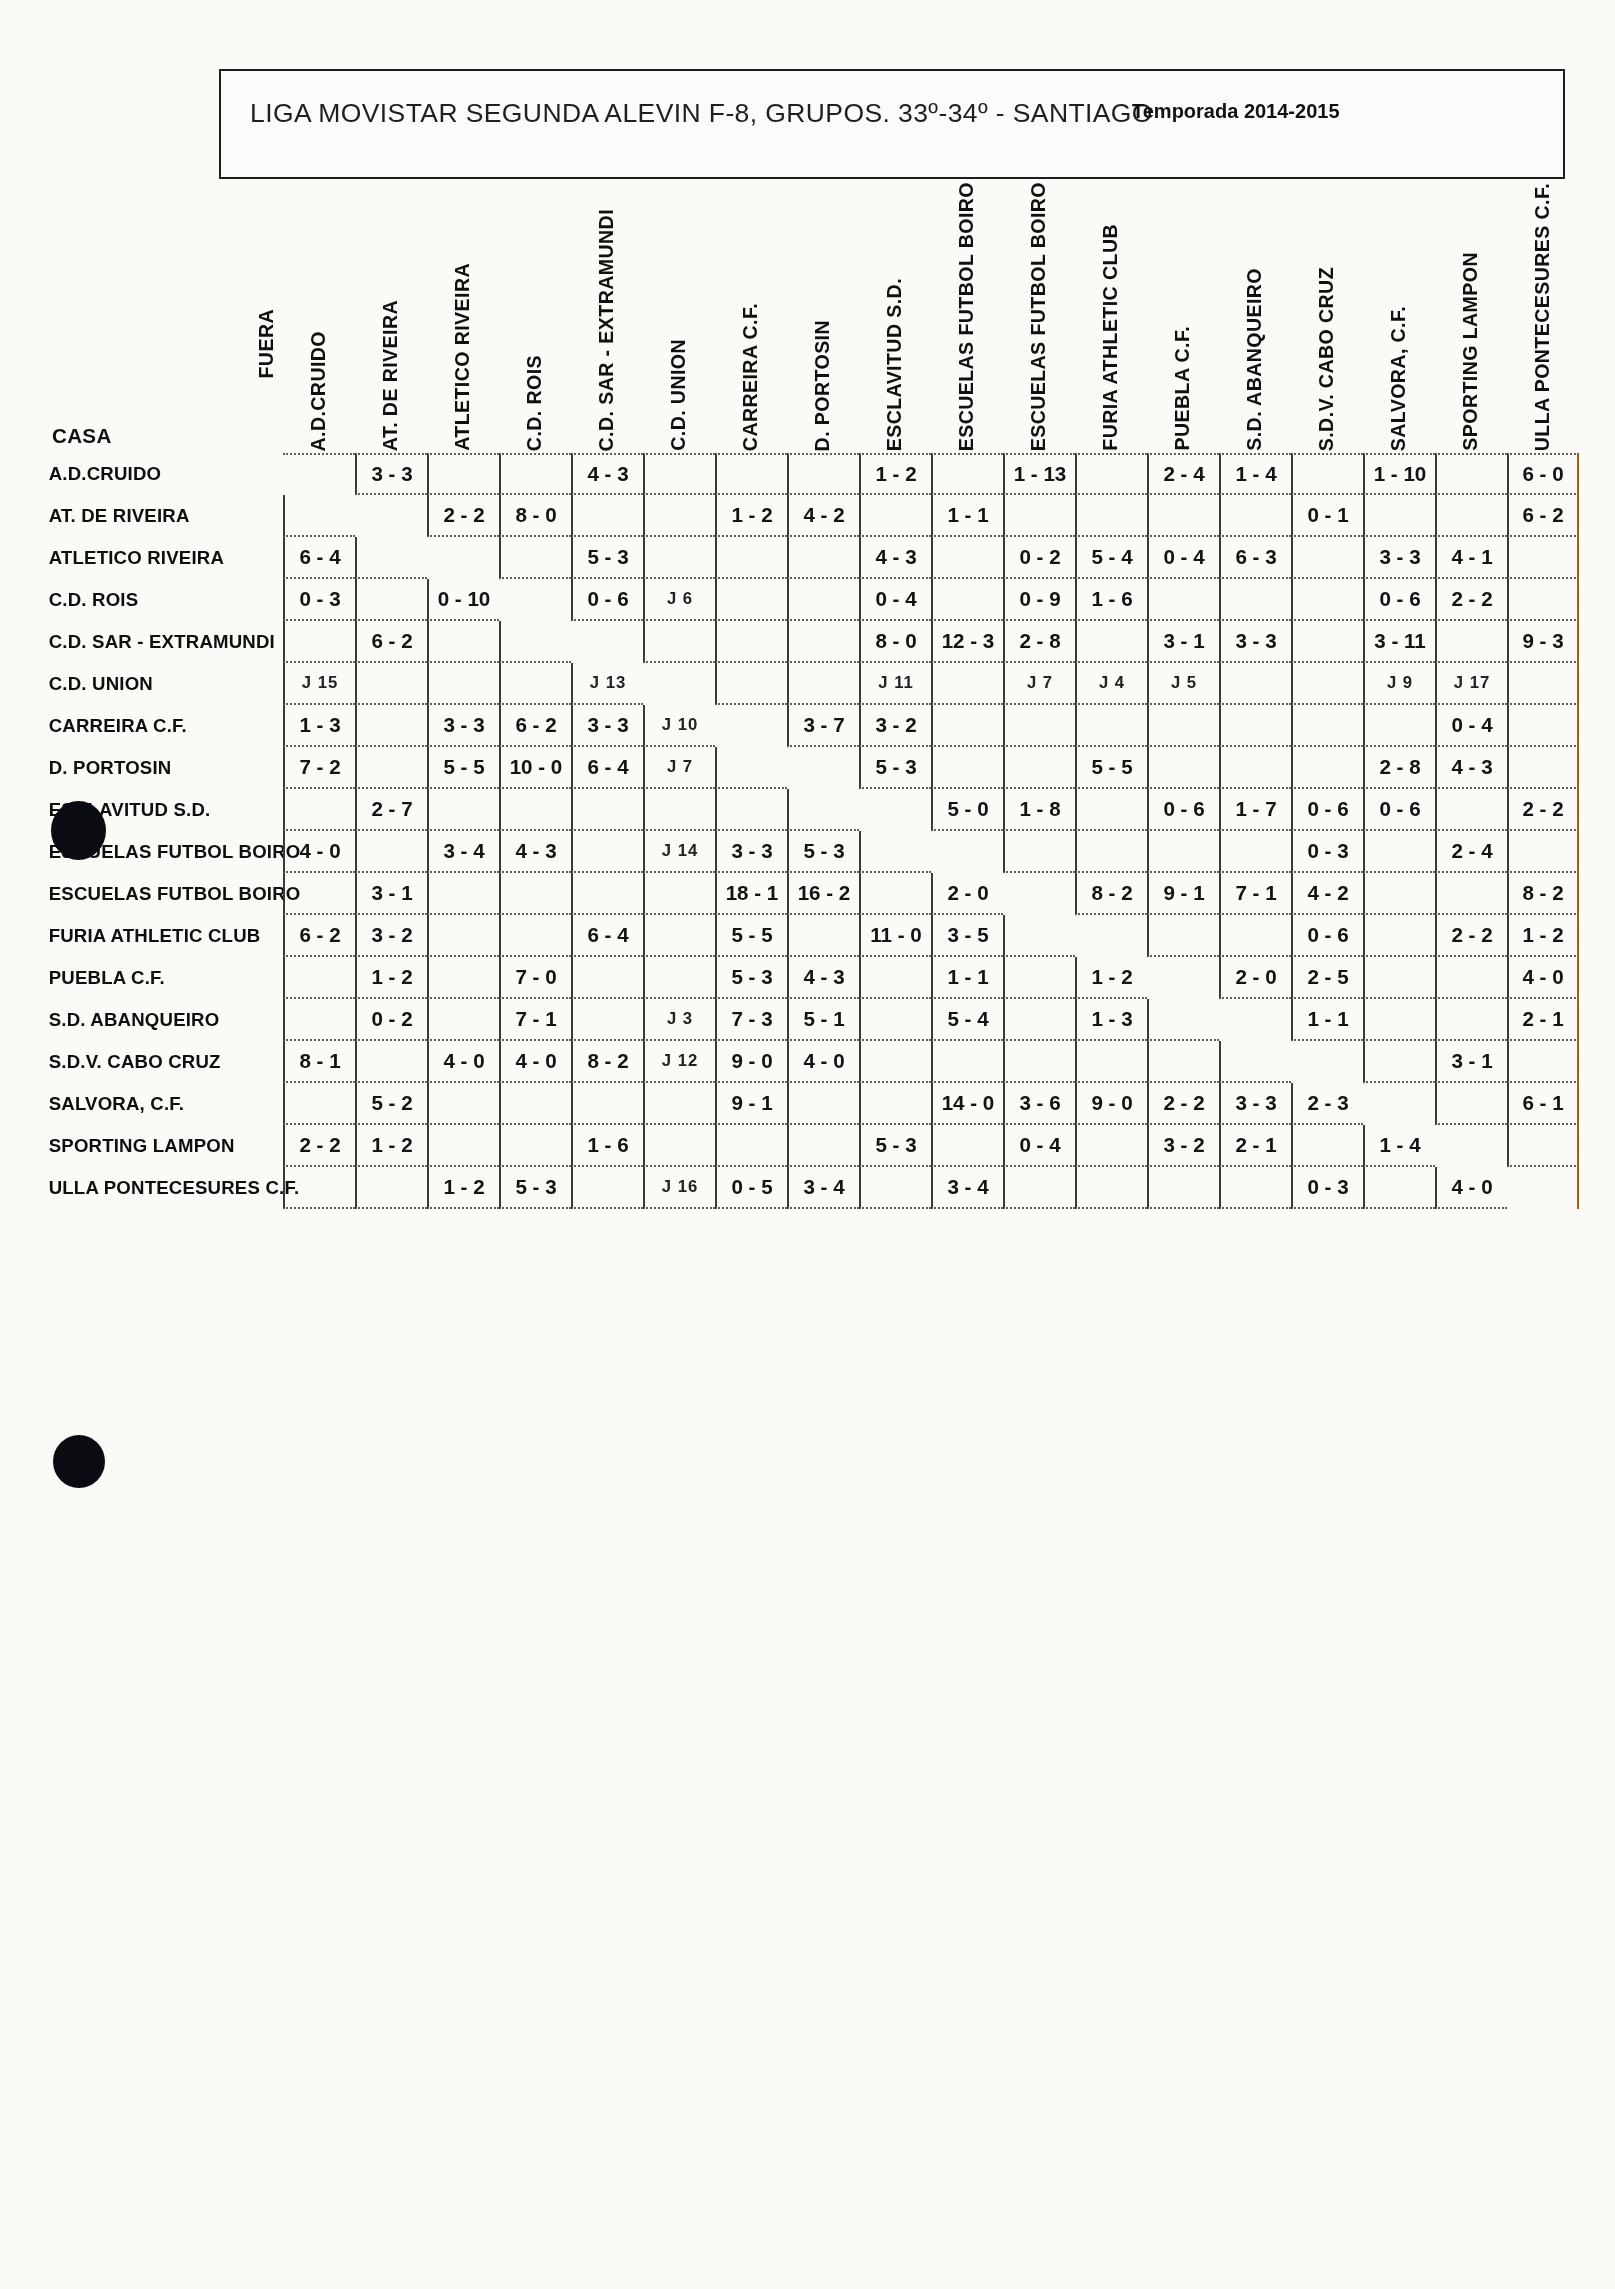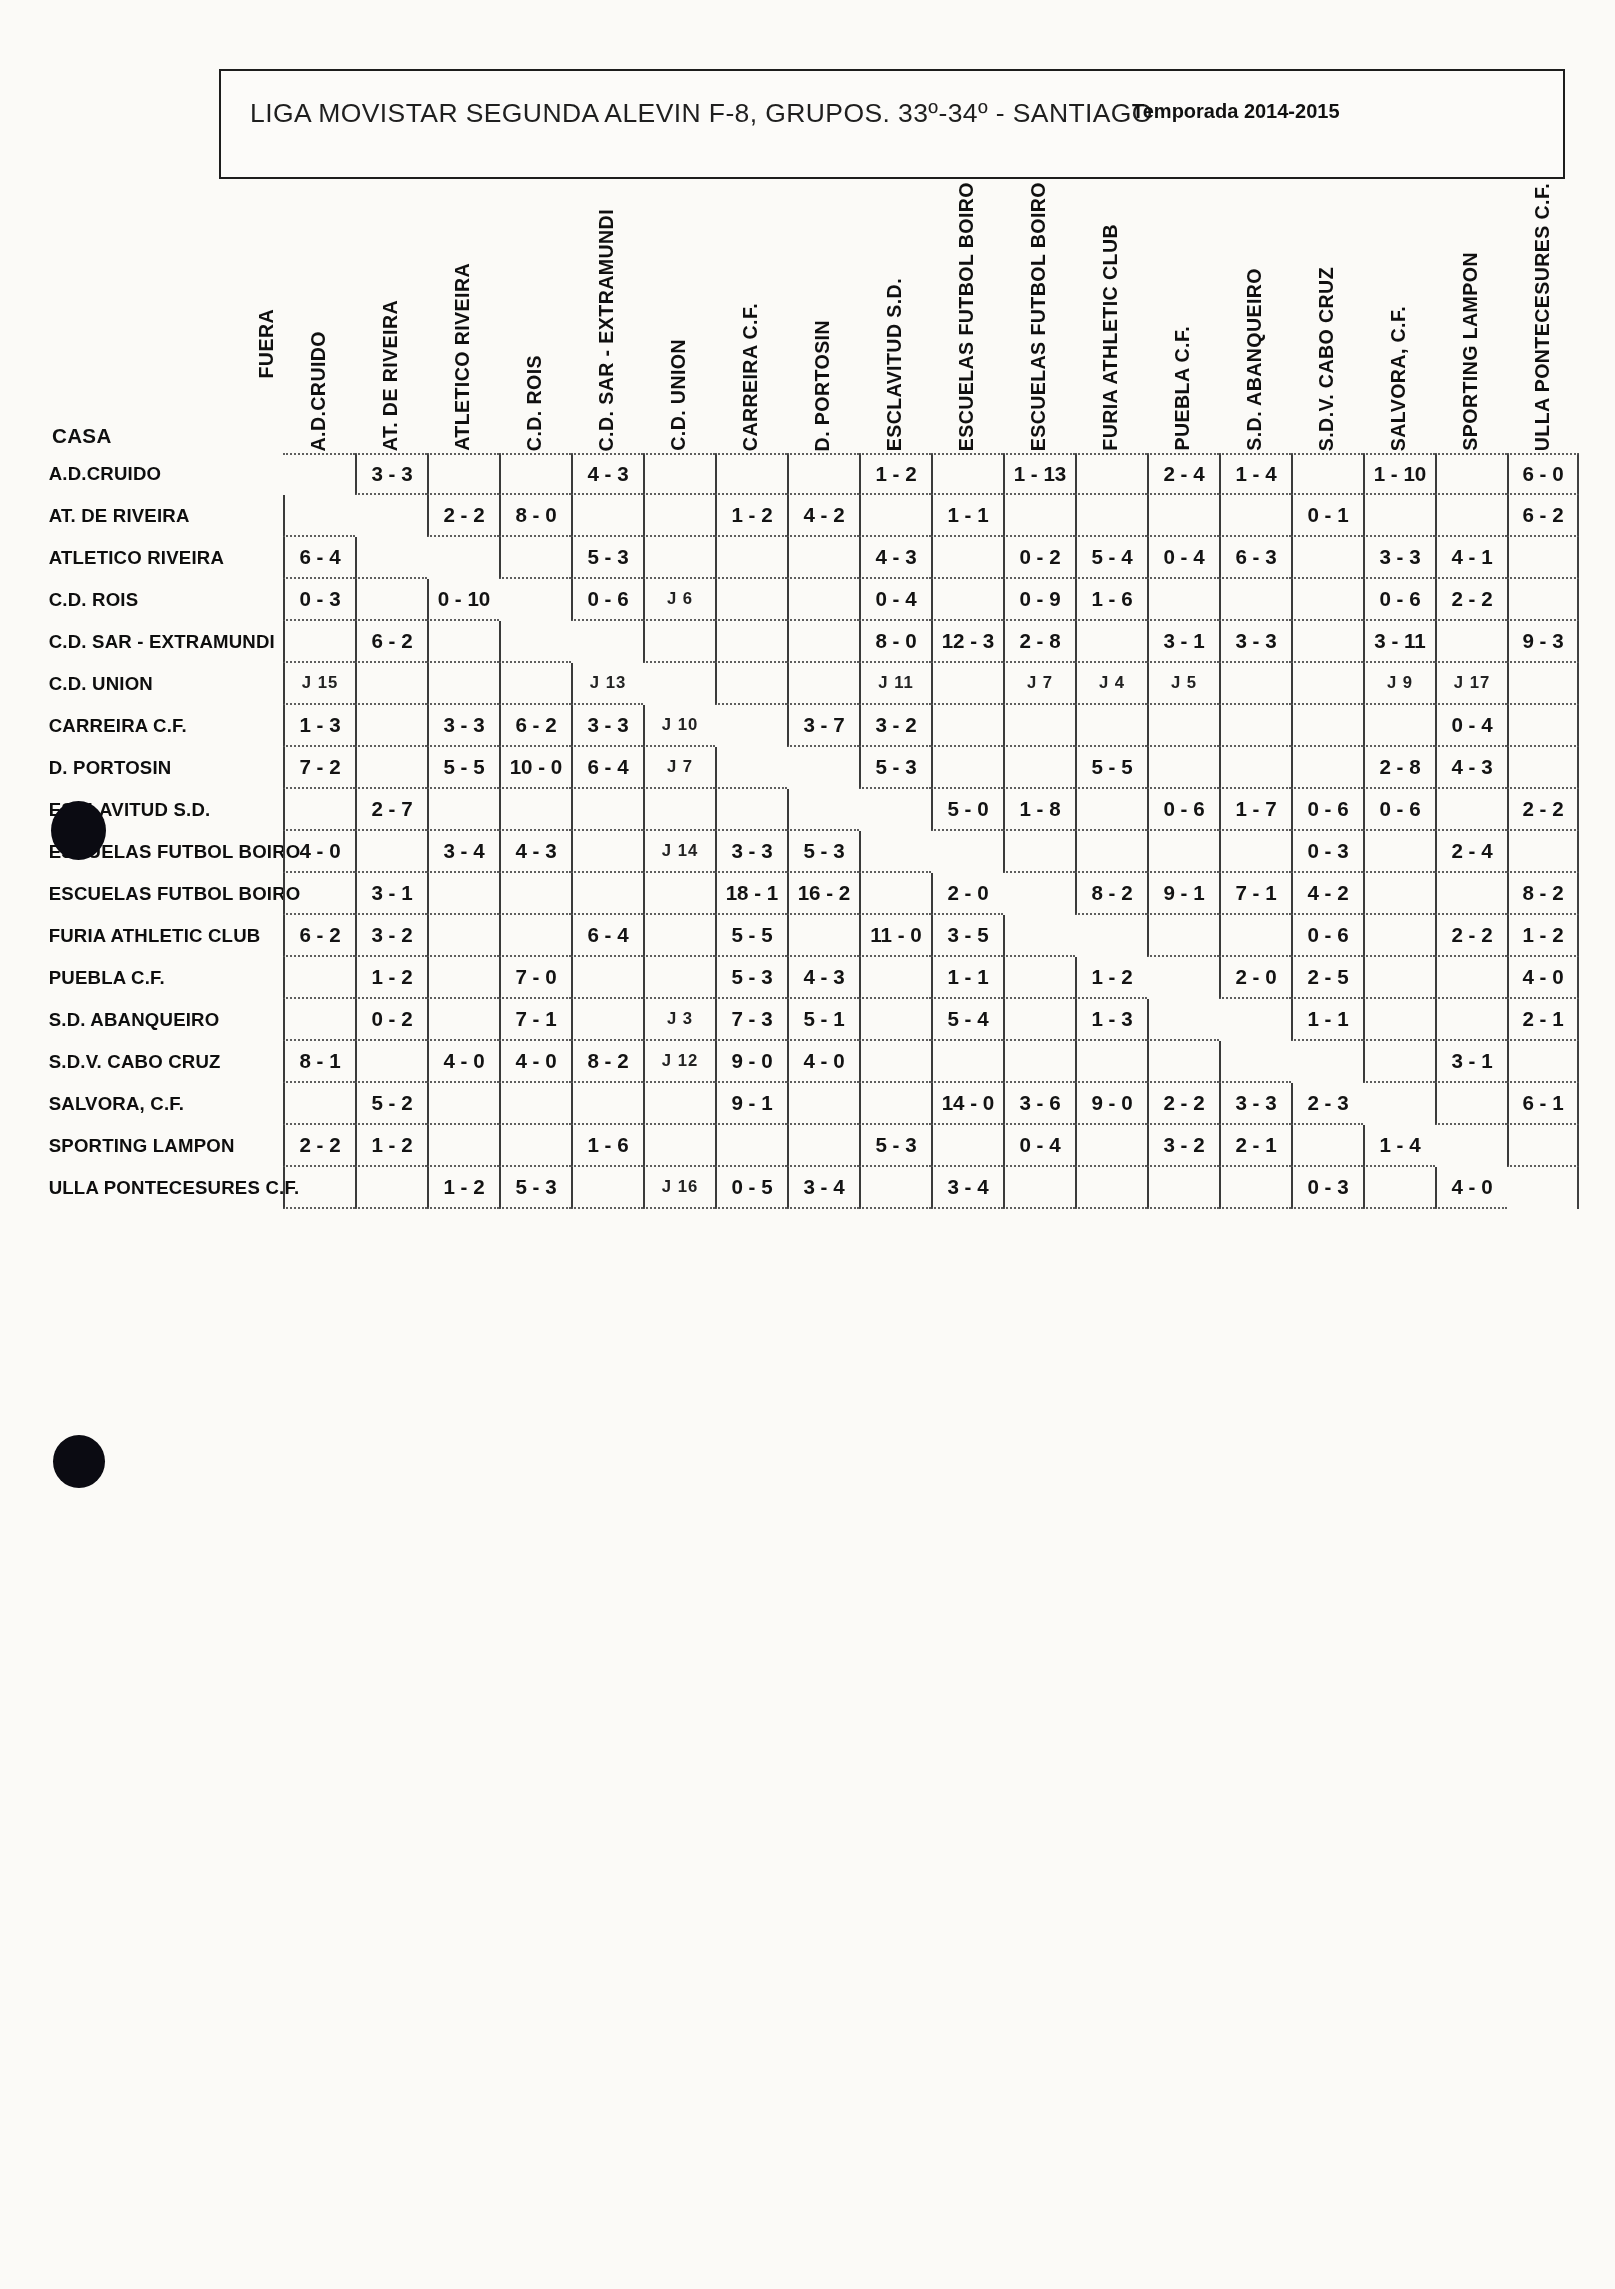--- a/index.html
+++ b/index.html
@@ -66,21 +66,21 @@
   }
   .cell{
     width:72px;box-sizing:border-box;
     display:flex;align-items:center;justify-content:center;
     font-weight:700;font-size:20.6px;color:#131313;
     border-left:2px solid #3a3a3a;
     border-bottom:2px dotted #5e5e5e;
     white-space:nowrap;
   }
   .row.first .cell{border-top:2px dotted #5e5e5e;}
-  .cell.last{border-right:2px solid #404040;}
+  .cell.last{border-right:2px solid #a16207;}
   .cell.diag{border-left:none;border-bottom:none;background:transparent;}
   .cell.jcell{font-weight:700;font-size:16.7px;letter-spacing:1px;color:#222;}
 
   
   .dot{position:absolute;background:#0b0b12;border-radius:50%;}
   .dot1{left:51px;top:801px;width:55px;height:59px;}
   .dot2{left:53px;top:1435px;width:52px;height:53px;}
 </style>
 </head>
 <body>

